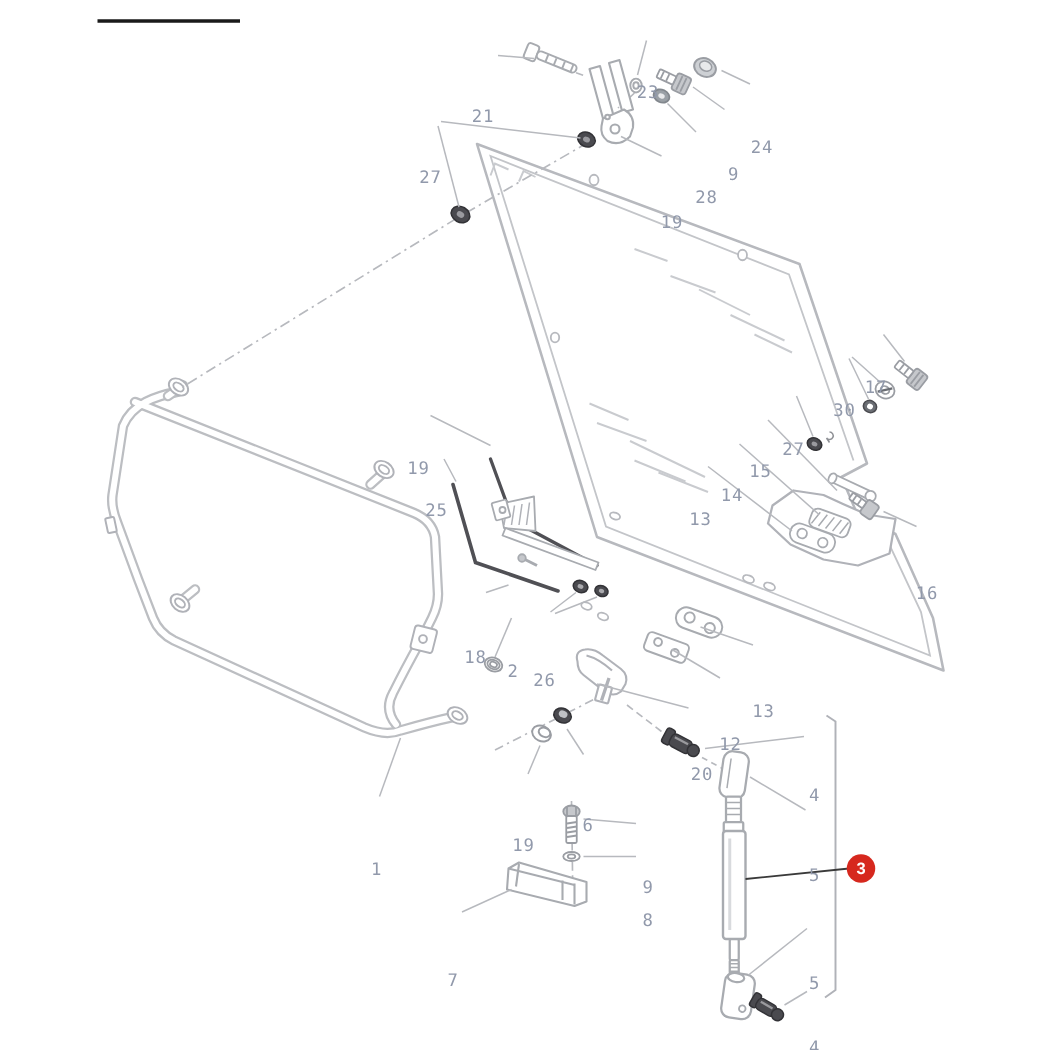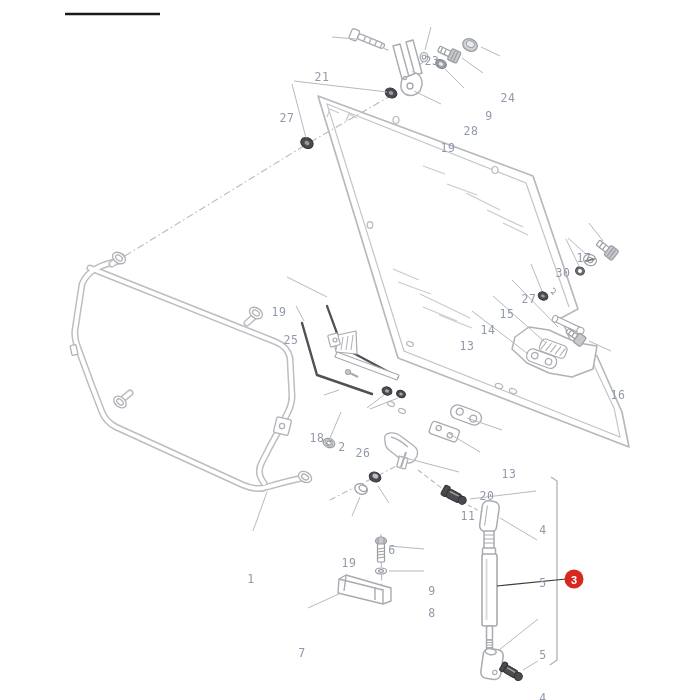--- a/index.html
+++ b/index.html
@@ -355,22 +355,22 @@
 <div class="callout" style="left:563px;top:233px">30</div>
 <div class="callout" style="left:529px;top:259px">27</div>
 <div class="callout" style="left:507px;top:274px">15</div>
 <div class="callout" style="left:488px;top:290px">14</div>
 <div class="callout" style="left:467px;top:306px">13</div>
 <div class="callout" style="left:618px;top:355px">16</div>
 <div class="callout" style="left:317px;top:398px">18</div>
 <div class="callout" style="left:342px;top:407px">2</div>
 <div class="callout" style="left:363px;top:413px">26</div>
 <div class="callout" style="left:509px;top:434px">13</div>
-<div class="callout" style="left:487px;top:456px">20</div>
-<div class="callout" style="left:468px;top:476px">11</div>
+<div class="callout" style="left:487px;top:456px">12</div>
+<div class="callout" style="left:468px;top:476px">20</div>
 <div class="callout" style="left:349px;top:523px">19</div>
 <div class="callout" style="left:392px;top:510px">6</div>
 <div class="callout" style="left:432px;top:551px">9</div>
 <div class="callout" style="left:432px;top:573px">8</div>
 <div class="callout" style="left:302px;top:613px">7</div>
 <div class="callout" style="left:251px;top:539px">1</div>
 <div class="callout" style="left:543px;top:490px">4</div>
 <div class="callout" style="left:543px;top:543px">5</div>
 <div class="callout" style="left:543px;top:615px">5</div>
 <div class="callout" style="left:543px;top:658px">4</div>

